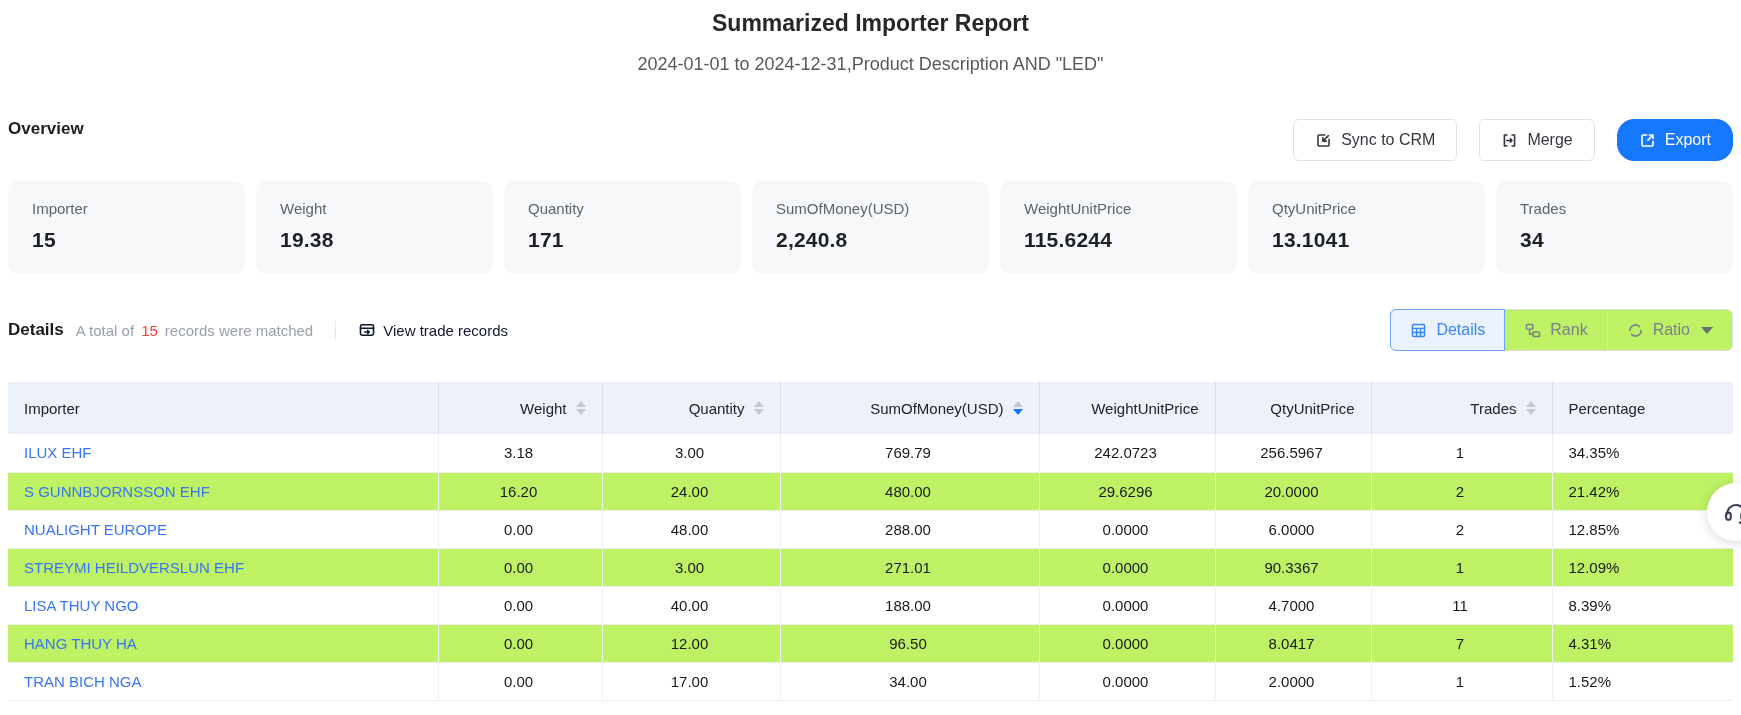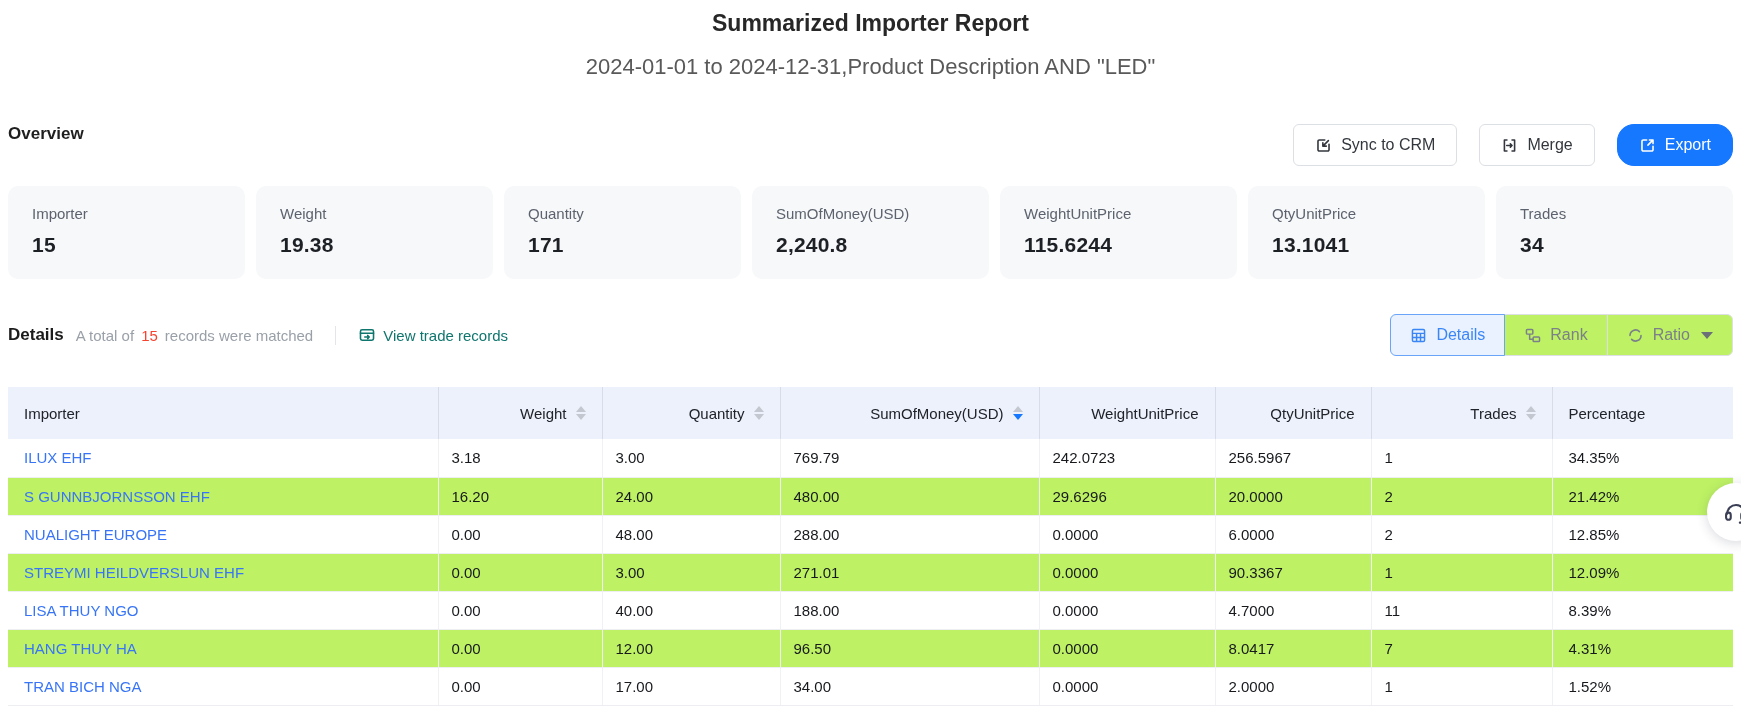--- a/index.html
+++ b/index.html
@@ -7,21 +7,21 @@
   body {
     width:1741px; height:715px; position:relative; overflow:hidden;
     background:#ffffff; color:#262626;
     font-family:"Liberation Sans", sans-serif;
   }
   .page { padding:0 8px; }
 
   
   .title-block { text-align:center; padding-top:10px; }
   .title { font-size:23px; font-weight:600; color:#272727; }
-  .subtitle { margin-top:17px; font-size:22px; font-weight:400; color:#595959; }
+  .subtitle { margin-top:17px; font-size:18px; font-weight:400; color:#595959; }
 
   
   .toolbar { margin-top:44px; display:flex; align-items:flex-start; justify-content:space-between; }
   .section-title { font-size:17px; font-weight:700; color:#1f1f1f; }
   .toolbar-buttons { display:flex; align-items:center; gap:22px; }
   .btn {
     display:inline-flex; align-items:center; justify-content:center; gap:9px;
     height:42px; padding:0 21px; border:1px solid #dcdfe3; border-radius:6px;
     background:#fff; font-size:16px; color:#33373d; cursor:pointer; white-space:nowrap;
     font-family:"Liberation Sans", sans-serif;
@@ -35,21 +35,21 @@
   .card-label { font-size:15px; color:#5d636e; }
   .card-value { margin-top:11px; font-size:21px; font-weight:700; color:#1d2025; letter-spacing:0.2px; }
 
   
   .details-bar { margin-top:35px; display:flex; align-items:center; justify-content:space-between; }
   .details-left { display:flex; align-items:center; font-size:15px; }
   .details-title { font-size:17px; font-weight:700; color:#1c1c1c; margin-right:12px; }
   .match-text { color:#9aa0a8; }
   .match-count { color:#f5432e; margin:0 7px; }
   .v-divider { width:1px; height:19px; background:#e3e5e9; margin:0 22px; }
-  .view-link { display:inline-flex; align-items:center; gap:7px; color:#0f766e; font-size:15px; cursor:pointer; text-decoration:none; }
+  .view-link { display:inline-flex; align-items:center; gap:7px; color:#0f172a; font-size:15px; cursor:pointer; text-decoration:none; }
 
   .seg-group { display:flex; height:42px; }
   .seg {
     display:inline-flex; align-items:center; gap:9px; padding:0 19px;
     background:#bef264; border:1px solid #dcdfe3; margin-left:-1px;
     font-size:16px; color:#7b8089; cursor:pointer; position:relative;
     font-family:"Liberation Sans", sans-serif;
   }
   .seg:first-child { border-radius:6px 0 0 6px; margin-left:0; }
   .seg:last-child { border-radius:0 6px 6px 0; }
@@ -66,21 +66,21 @@
   thead th:last-child { border-right:none; }
   .th-inner { display:flex; align-items:center; }
   th.col-right .th-inner { justify-content:flex-end; }
   tbody td {
     height:38px; padding:0 16px;
     border-bottom:1px solid #eceef2; border-right:1px solid #f0f1f4;
     color:#17191d; background:#fff; white-space:nowrap; overflow:hidden;
   }
   tbody td:last-child { border-right:none; }
   tbody tr.alt td { background:#bef264; }
-  td.col-right { text-align:left;padding-left:13px; }
+  td.col-right { text-align:center;padding-left:13px; }
   td.col-left { text-align:left; }
   .importer-link { color:#3875f6; text-decoration:none; cursor:pointer; }
 
   .sorter { display:inline-flex; flex-direction:column; gap:2px; margin-left:9px; }
   .tri { width:0; height:0; border-left:5px solid transparent; border-right:5px solid transparent; }
   .tri.up { border-bottom:6px solid #c3c7cf; }
   .tri.down { border-top:6px solid #c3c7cf; }
   .tri.down.active { border-top-color:#1677ff; }
 
   

